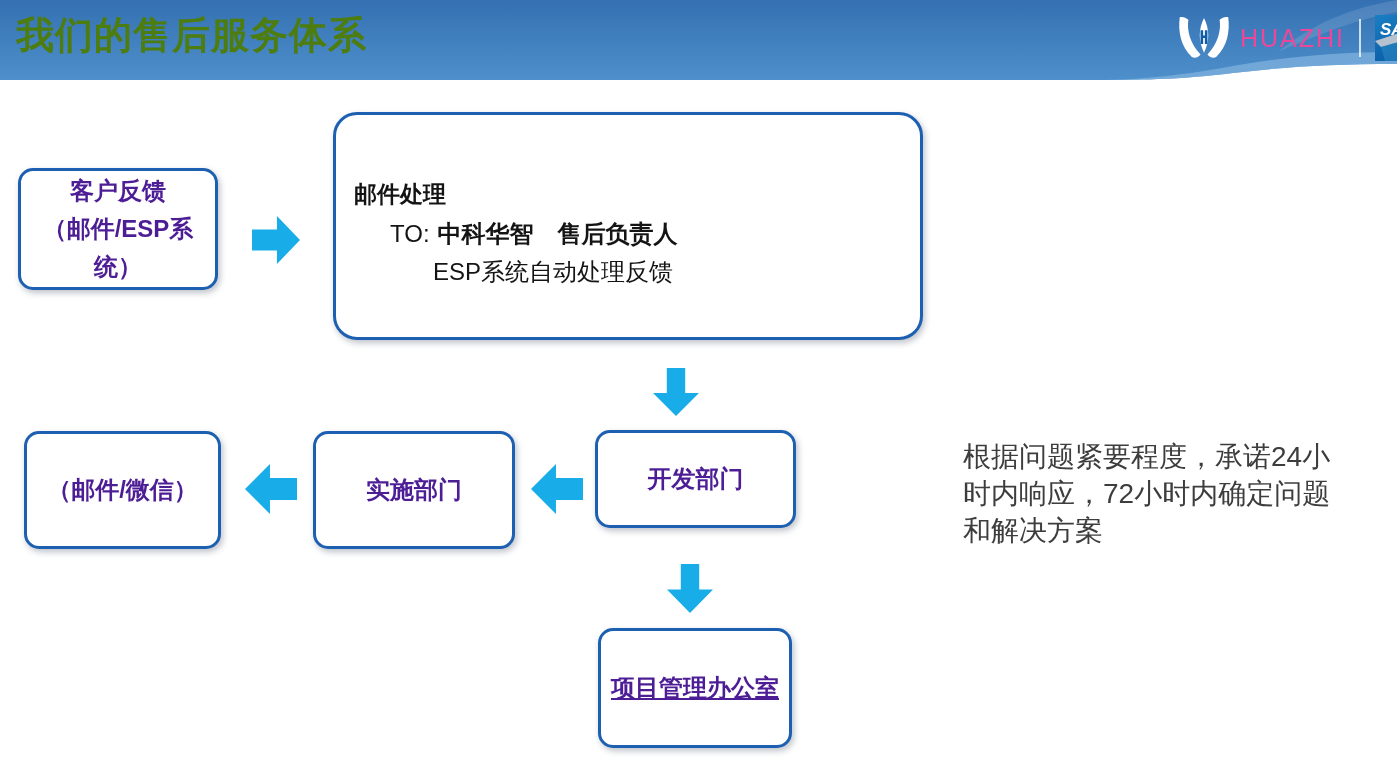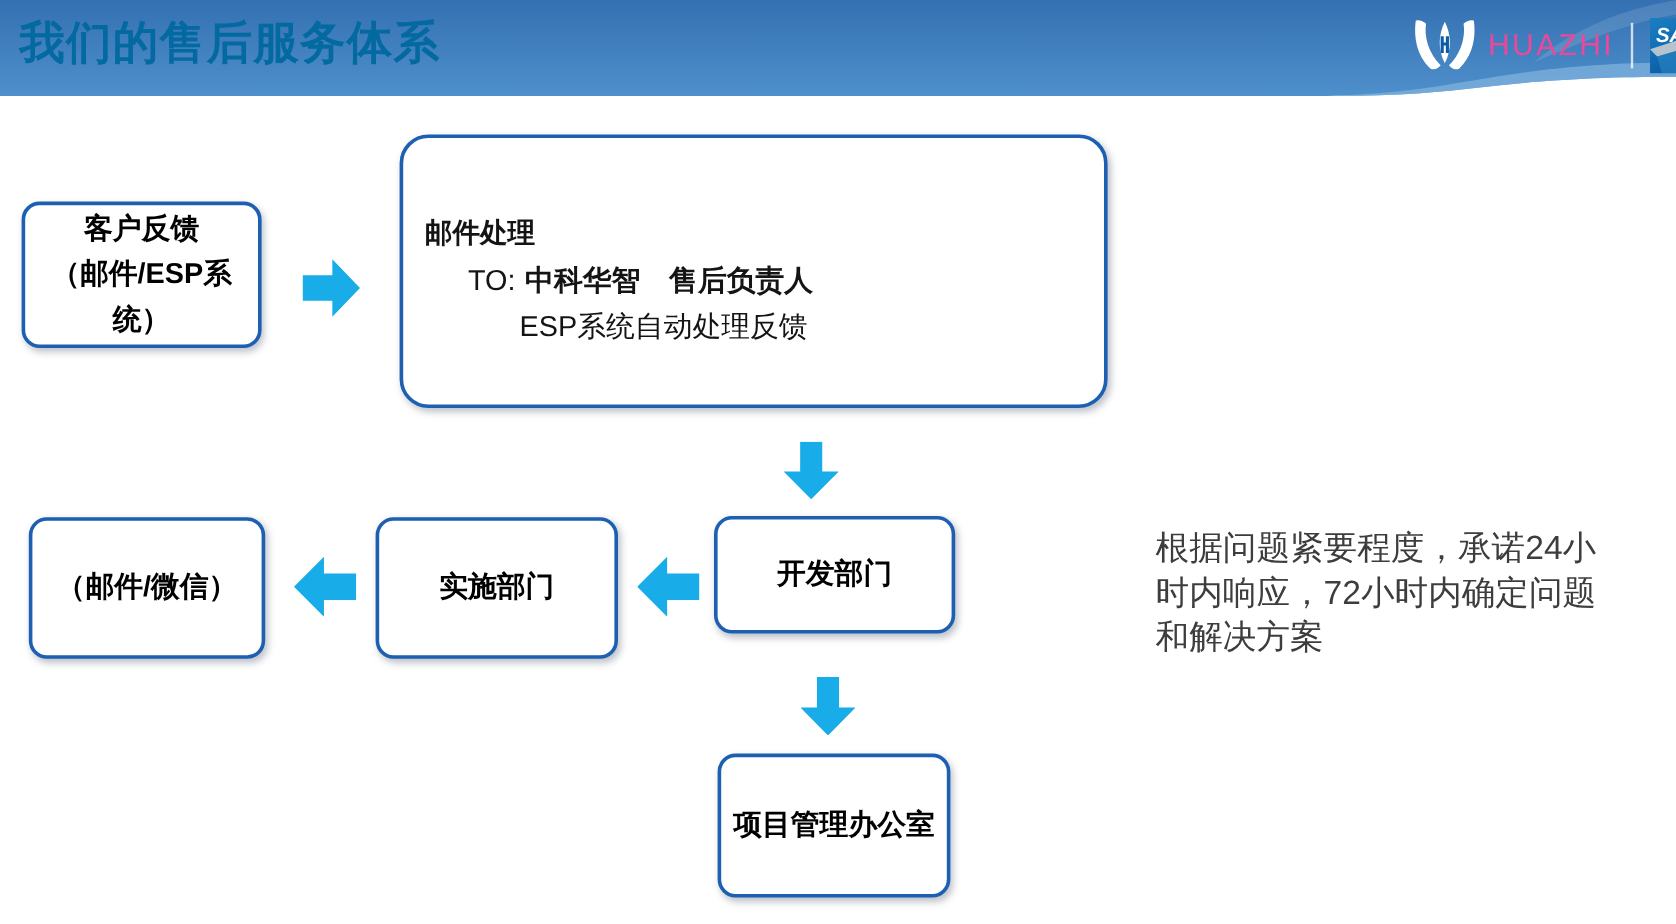--- a/index.html
+++ b/index.html
@@ -7,21 +7,21 @@
   body { font-family:"Liberation Sans","DejaVu Sans",sans-serif; }
   .slide {
     position:relative; width:1397px; height:770px;
     background:#ffffff; overflow:hidden;
   }
 
   
   .header-svg { position:absolute; top:0; left:0; }
   .slide-title {
     position:absolute; top:10px; left:16px;
-    font-size:38px; font-weight:600; color:#0369a1; letter-spacing:1px;
+    font-size:38px; font-weight:600; color:#4d7c0f; letter-spacing:1px;
     white-space:nowrap;
   }
   .brand-wrap {
     position:absolute; top:14px; left:1178px; height:48px;
     display:flex; align-items:center; gap:10px;
   }
   .brand-text {
     color:#ec4899; font-size:25px; font-weight:normal; letter-spacing:2px;
   }
   .brand-sep {
@@ -33,21 +33,21 @@
     background:linear-gradient(150deg,#1a7fc4 0%,#0d62aa 55%,#094f92 100%);
   }
   .sap-badge svg { position:absolute; top:0; left:0; }
 
   
   .fbox {
     position:absolute; background:#ffffff;
     border:3px solid #1d60b1; border-radius:15px;
     box-shadow:2px 3px 6px rgba(110,120,135,0.45);
     display:flex; flex-direction:column; justify-content:center; align-items:center;
-    text-align:center; color:#000000; font-weight:bold;
+    text-align:center; color:#4c1d95; font-weight:bold;
     font-size:24px; line-height:38px;
   }
   .fbox-big {
     position:absolute; background:#ffffff;
     border:3px solid #1d60b1; border-radius:24px;
     box-shadow:2px 3px 6px rgba(110,120,135,0.45);
     color:#141414;
   }
   .mp-line1 { position:absolute; left:18px; top:64px;  font-size:23px; font-weight:bold; }
   .mp-line2 { position:absolute; left:54px; top:103px; font-size:24px; font-weight:bold; }
@@ -134,21 +134,21 @@
   </div>
 
   <div class="arrow arrow-left" style="left:531px; top:464px; width:52px; height:50px;"></div>
 
   <div class="fbox" style="left:595px; top:430px; width:201px; height:98px;">
     <div>开发部门</div>
   </div>
 
   <div class="arrow arrow-down" style="left:667px; top:564px; width:46px; height:49px;"></div>
 
-  <div class="fbox" style="left:598px; top:628px; width:194px; height:120px;">
+  <div class="fbox" style="left:598px; top:628px; width:194px; height:120px;text-decoration:underline;">
     <div>项目管理办公室</div>
   </div>
 
   <div class="note">
     <div>根据问题紧要程度，承诺24小</div>
     <div>时内响应，72小时内确定问题</div>
     <div>和解决方案</div>
   </div>
 
 </div>

